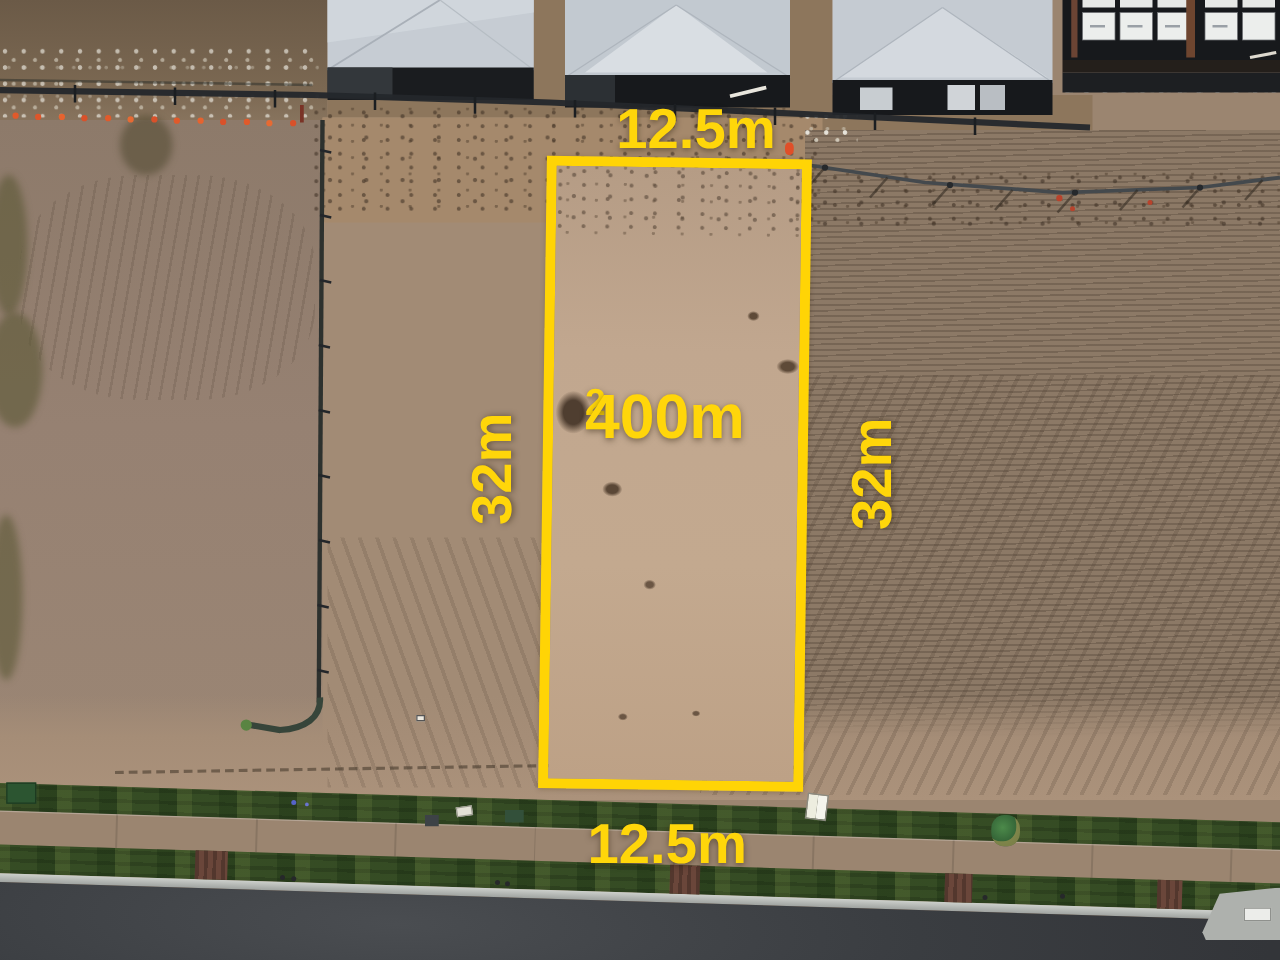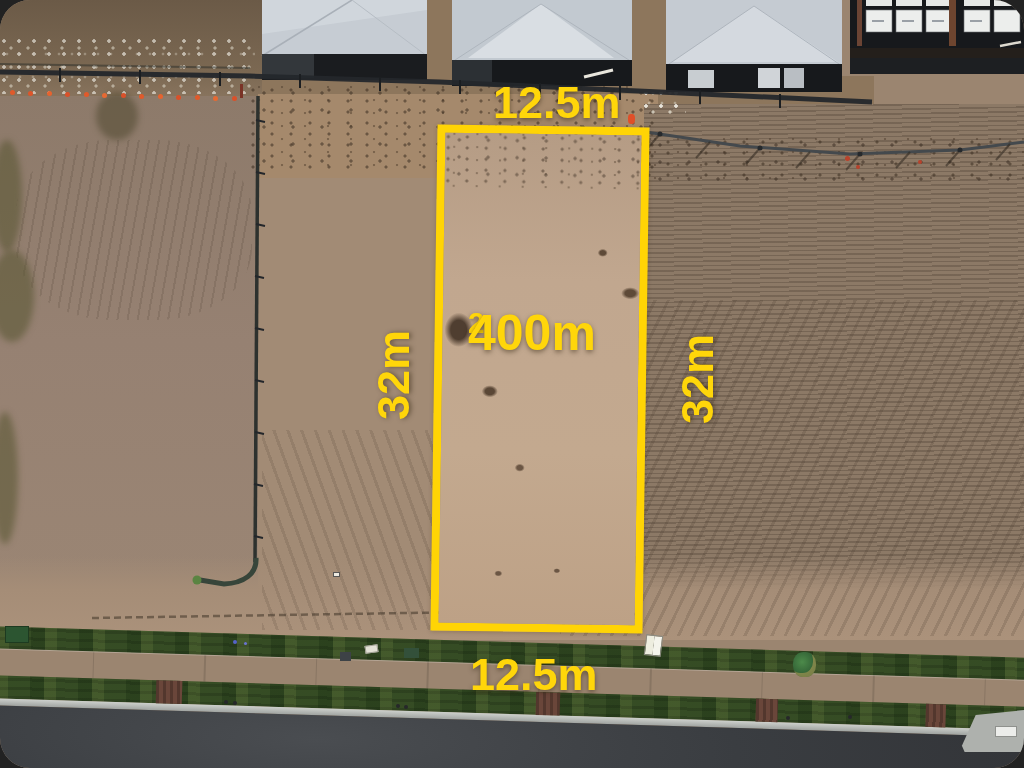--- a/index.html
+++ b/index.html
@@ -1,17 +1,17 @@
 <!DOCTYPE html>
 <html><head>
 <meta charset="utf-8">
 <style>
   html,body{margin:0;padding:0;background:#222;}
   #stage{position:relative;width:1024px;height:768px;overflow:hidden;
-         background:#9b8570;font-family:"Liberation Sans",sans-serif;border-radius:30px;}
+         background:#9b8570;font-family:"Liberation Sans",sans-serif;}
   #stage *{position:absolute;box-sizing:border-box;}
   
   .reg{z-index:1;}
   .reg-topleft{left:0;top:0;width:262px;height:102px;
     background:linear-gradient(180deg,#6b5a47,#7b6852 70%,#8a7660);}
   .reg-topmid{left:262px;top:76px;width:612px;height:56px;background:#8d765c;}
   .reg-left{left:0;top:96px;width:260px;height:544px;
     background:linear-gradient(180deg,#8d7a6a,#968172 45%,#9b8674);}
   .reg-midleft{left:258px;top:94px;width:182px;height:544px;background:#a28b75;}
   .reg-topband{left:258px;top:94px;width:400px;height:84px;background:#a5896c;}

